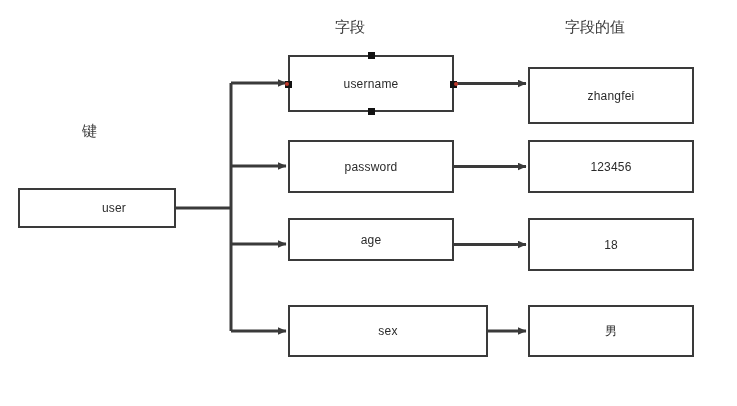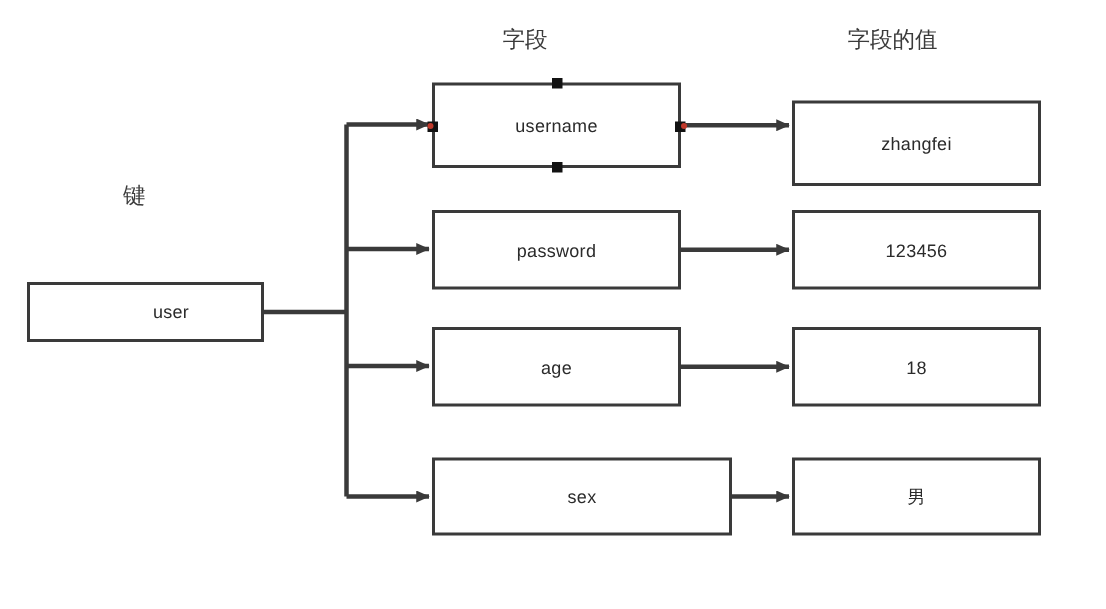--- a/index.html
+++ b/index.html
@@ -105,21 +105,21 @@
       </div>
       <div class="node" style="left: 528px; top: 55px; width: 166px; height: 57px; margin-top: 12px;">
         <span>zhangfei</span>
       </div>
       <div class="node" style="left: 288px; top: 140px; width: 166px; height: 53px;">
         <span>password</span>
       </div>
       <div class="node" style="left: 528px; top: 140px; width: 166px; height: 53px;">
         <span>123456</span>
       </div>
-      <div class="node" style="left: 288px; top: 218px; width: 166px; height: 53px;">
+      <div class="node" style="left: 288px; top: 218px; width: 166px; height: 43px;">
         <span>age</span>
       </div>
       <div class="node" style="left: 528px; top: 218px; width: 166px; height: 53px;">
         <span>18</span>
       </div>
       <div class="node" style="left: 288px; top: 305px; width: 200px; height: 52px;">
         <span>sex</span>
       </div>
       <div class="node" style="left: 528px; top: 305px; width: 166px; height: 52px;">
         <span>男</span>

